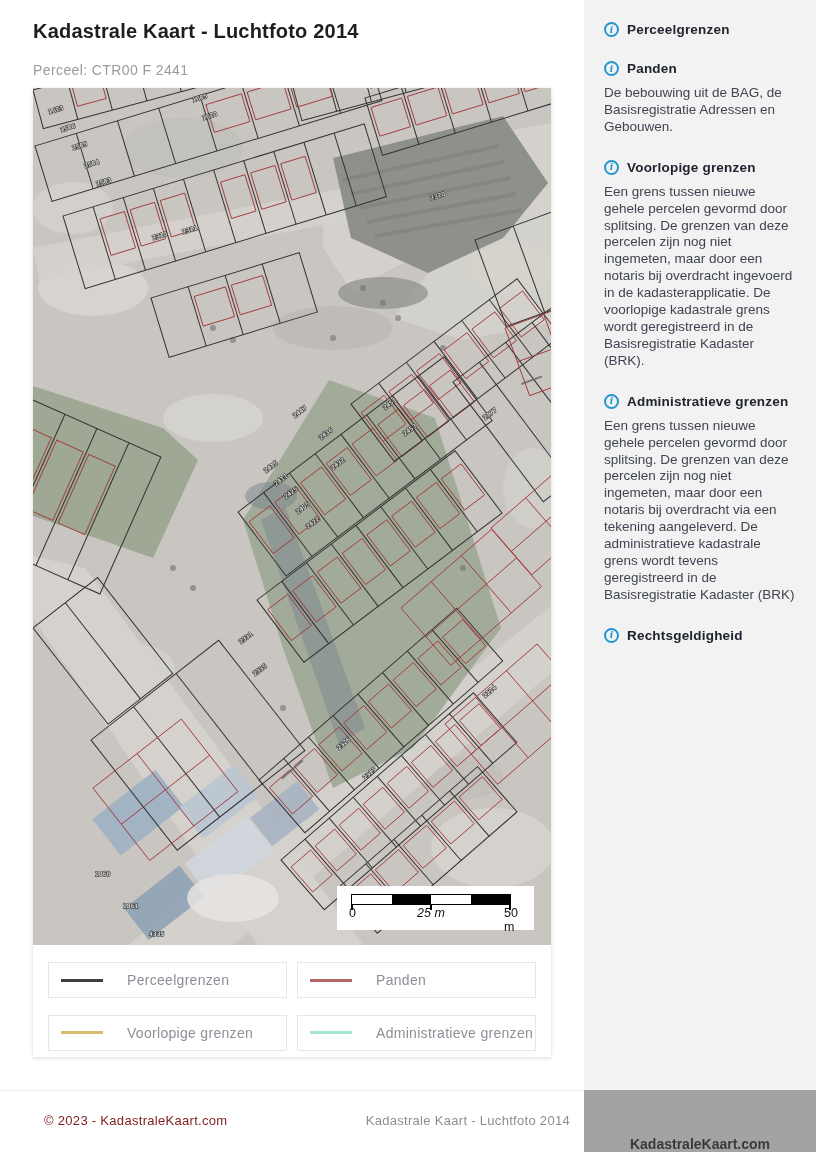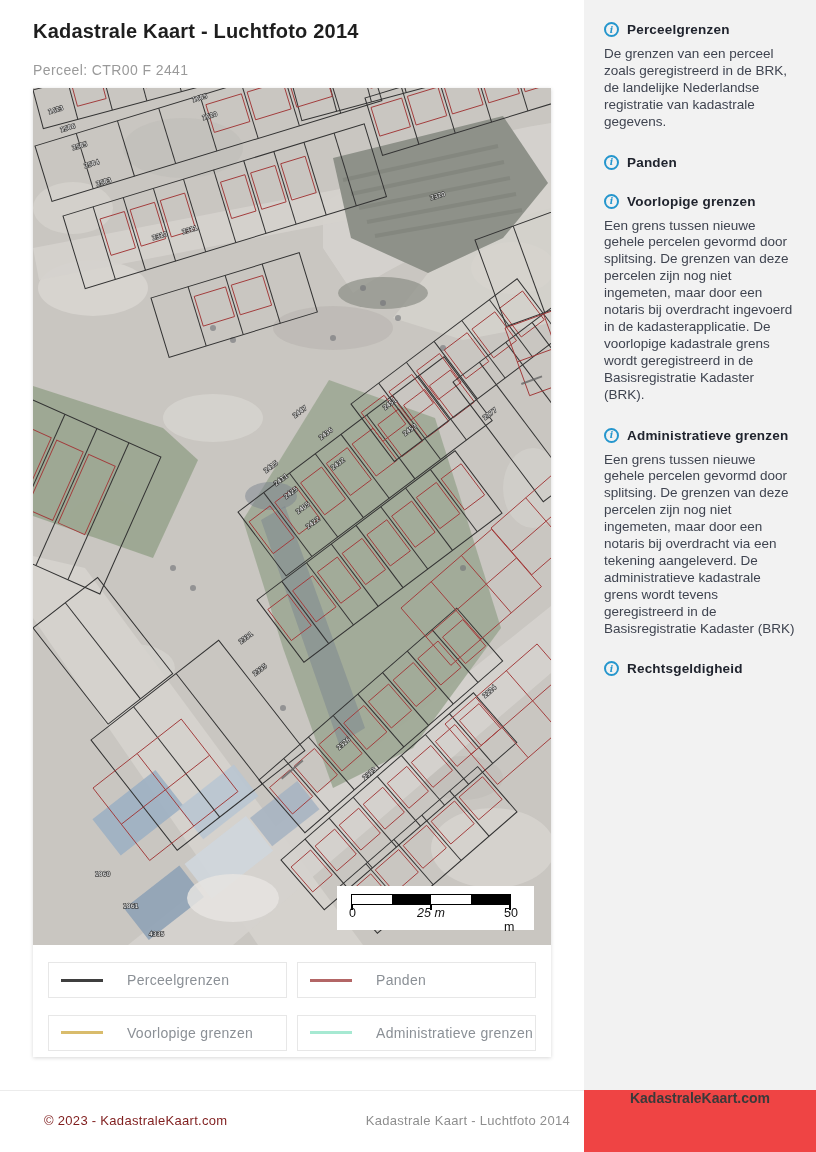--- a/index.html
+++ b/index.html
@@ -42,22 +42,22 @@
   .info-icon { width:15px; height:15px; border:2px solid #2596cd; border-radius:50%; color:#2596cd;
                font-size:9px; font-weight:700; display:flex; align-items:center; justify-content:center; flex:0 0 auto;
                font-family:"DejaVu Serif", serif; font-style:italic; }
   .info-title { font-size:13.5px; font-weight:700; color:#20242e; letter-spacing:.2px; }
   .info-body { font-size:13.5px; line-height:16.9px; color:#3f4450; }
 
   
   .footer-left { position:absolute; left:0; bottom:0; width:584px; height:62px; border-top:1px solid #ececec; background:#fff; }
   .footer-copy { position:absolute; left:44px; top:22px; font-size:13px; color:#7f1d1d; letter-spacing:.3px; text-decoration:none; }
   .footer-center { position:absolute; right:14px; top:22px; font-size:13px; color:#8e8e8e; letter-spacing:.3px; }
-  .footer-brand-area { position:absolute; left:584px; bottom:0; width:232px; height:62px; background:#ef4444;
-                       display:flex; align-items:flex-start; justify-content:center; }
+  .footer-brand-area { position:absolute; left:584px; bottom:0; width:232px; height:62px; background:#a3a3a3;
+                       display:flex; align-items:flex-end; justify-content:center; }
   .footer-brand { font-size:14px; font-weight:700; color:#3a3a3a; text-decoration:none; }
 </style>
 </head>
 <body>
 
 <div class="page">
 
   <div class="main">
     <h1 class="page-title">Kadastrale Kaart - Luchtfoto 2014</h1>
     <div class="page-subtitle">Perceel: CTR00 F 2441</div>
@@ -411,27 +411,27 @@
       </div>
     </div>
   </div>
 
   <div class="sidebar">
     <div class="info-section">
       <div class="info-head">
         <span class="info-icon">i</span>
         <span class="info-title">Perceelgrenzen</span>
       </div>
-      <p class="info-body">De grenzen van een perceel zoals geregistreerd in de BRK, de landelijke Nederlandse registratie van kadastrale gegevens.</p>
     </div>
     <div class="info-section">
       <div class="info-head">
         <span class="info-icon">i</span>
         <span class="info-title">Panden</span>
       </div>
+      <p class="info-body">De bebouwing uit de BAG, de Basisregistratie Adressen en Gebouwen.</p>
     </div>
     <div class="info-section">
       <div class="info-head">
         <span class="info-icon">i</span>
         <span class="info-title">Voorlopige grenzen</span>
       </div>
       <p class="info-body">Een grens tussen nieuwe gehele percelen gevormd door splitsing. De grenzen van deze percelen zijn nog niet ingemeten, maar door een notaris bij overdracht ingevoerd in de kadasterapplicatie. De voorlopige kadastrale grens wordt geregistreerd in de Basisregistratie Kadaster (BRK).</p>
     </div>
     <div class="info-section">
       <div class="info-head">

